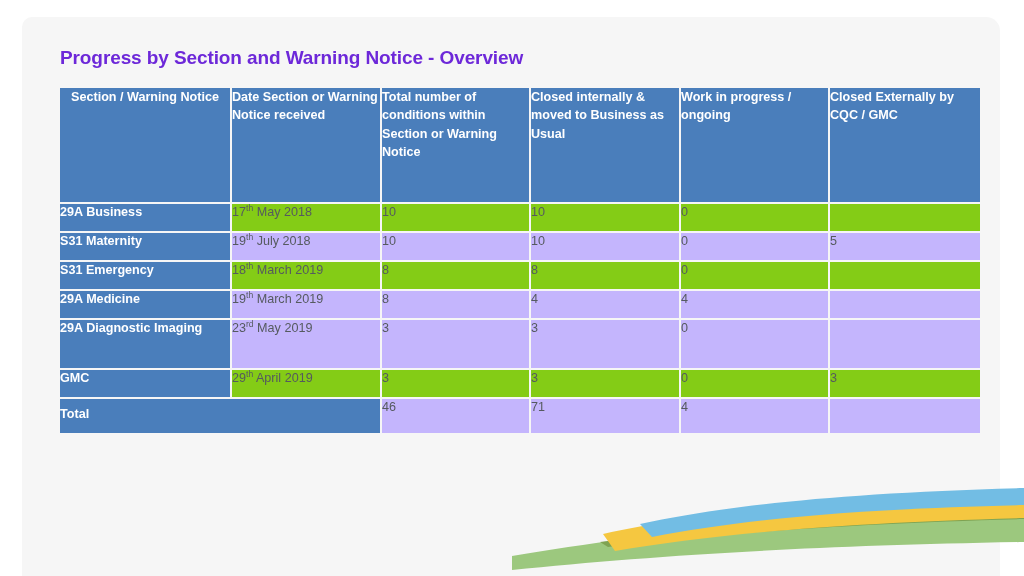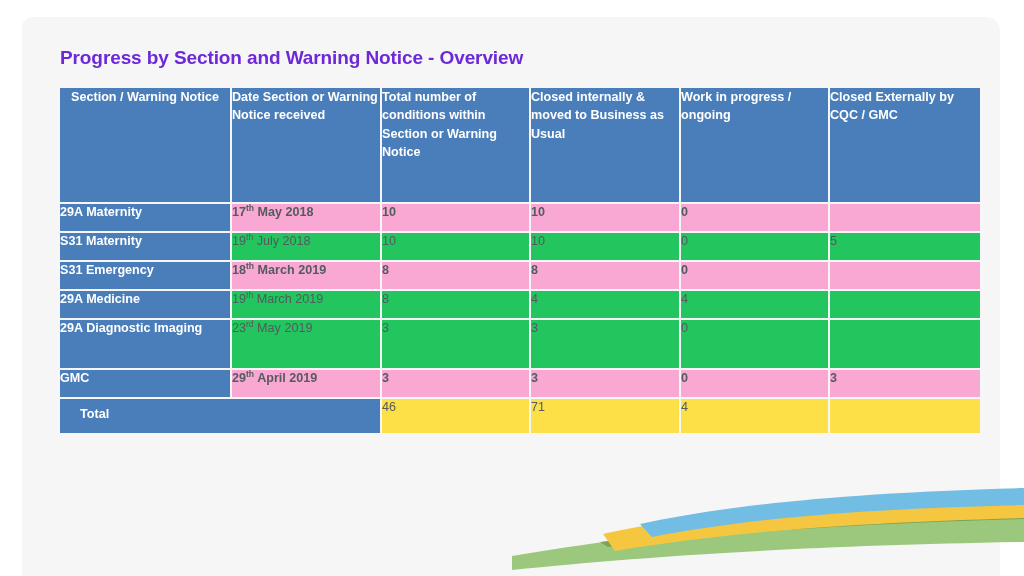--- a/index.html
+++ b/index.html
@@ -82,43 +82,42 @@
   td.rowhead {
     background: #4a7ebb;
     color: #ffffff;
     font-weight: bold;
     text-align: left;
     padding: 6px 0 0 8px;
     line-height: 1.35;
   }
   td.rowhead.total {
     padding-top: 7px;
-    padding-left: 20px;
   }
 
   
   td.date {
     color: #555a5f;
     text-align: left;
     padding: 6px 0 0 8px;
     line-height: 1.35;
   }
   td.num {
     color: #555a5f;
     text-align: left;
     padding: 6px 0 0 0;
     line-height: 1.35;
   }
 
   
   tr.band-dark td.date,
-  tr.band-dark td.num { background: #f9a8d4; font-weight: bold; }
+  tr.band-dark td.num { background: #84cc16; }
   tr.band-light td.date,
-  tr.band-light td.num { background: #22c55e; }
-  tr.total-row td.num { background: #fde047; }
+  tr.band-light td.num { background: #c4b5fd; }
+  tr.total-row td.num { background: #c4b5fd; }
 
   tr.h-1 td { height: 27px; }
   tr.h-2 td { height: 48px; }
 
   sup {
     font-size: 0.68em;
     vertical-align: super;
     line-height: 0;
   }
 
@@ -155,21 +154,21 @@
           <th>Date Section or Warning Notice received</th>
           <th>Total number of conditions within Section or Warning Notice</th>
           <th>Closed internally &amp; moved to Business as Usual</th>
           <th>Work in progress / ongoing</th>
           <th>Closed Externally by CQC / GMC</th>
         </tr>
       </thead>
       <tbody>
 
         <tr class="band-dark h-1">
-          <td class="rowhead">29A Maternity</td>
+          <td class="rowhead">29A Business</td>
           <td class="date"><span>17</span><sup>th</sup><span> May 2018</span></td>
           <td class="num">10</td>
           <td class="num">10</td>
           <td class="num">0</td>
           <td class="num"></td>
         </tr>
 
         <tr class="band-light h-1">
           <td class="rowhead">S31 Maternity</td>
           <td class="date"><span>19</span><sup>th</sup><span> July 2018</span></td>

